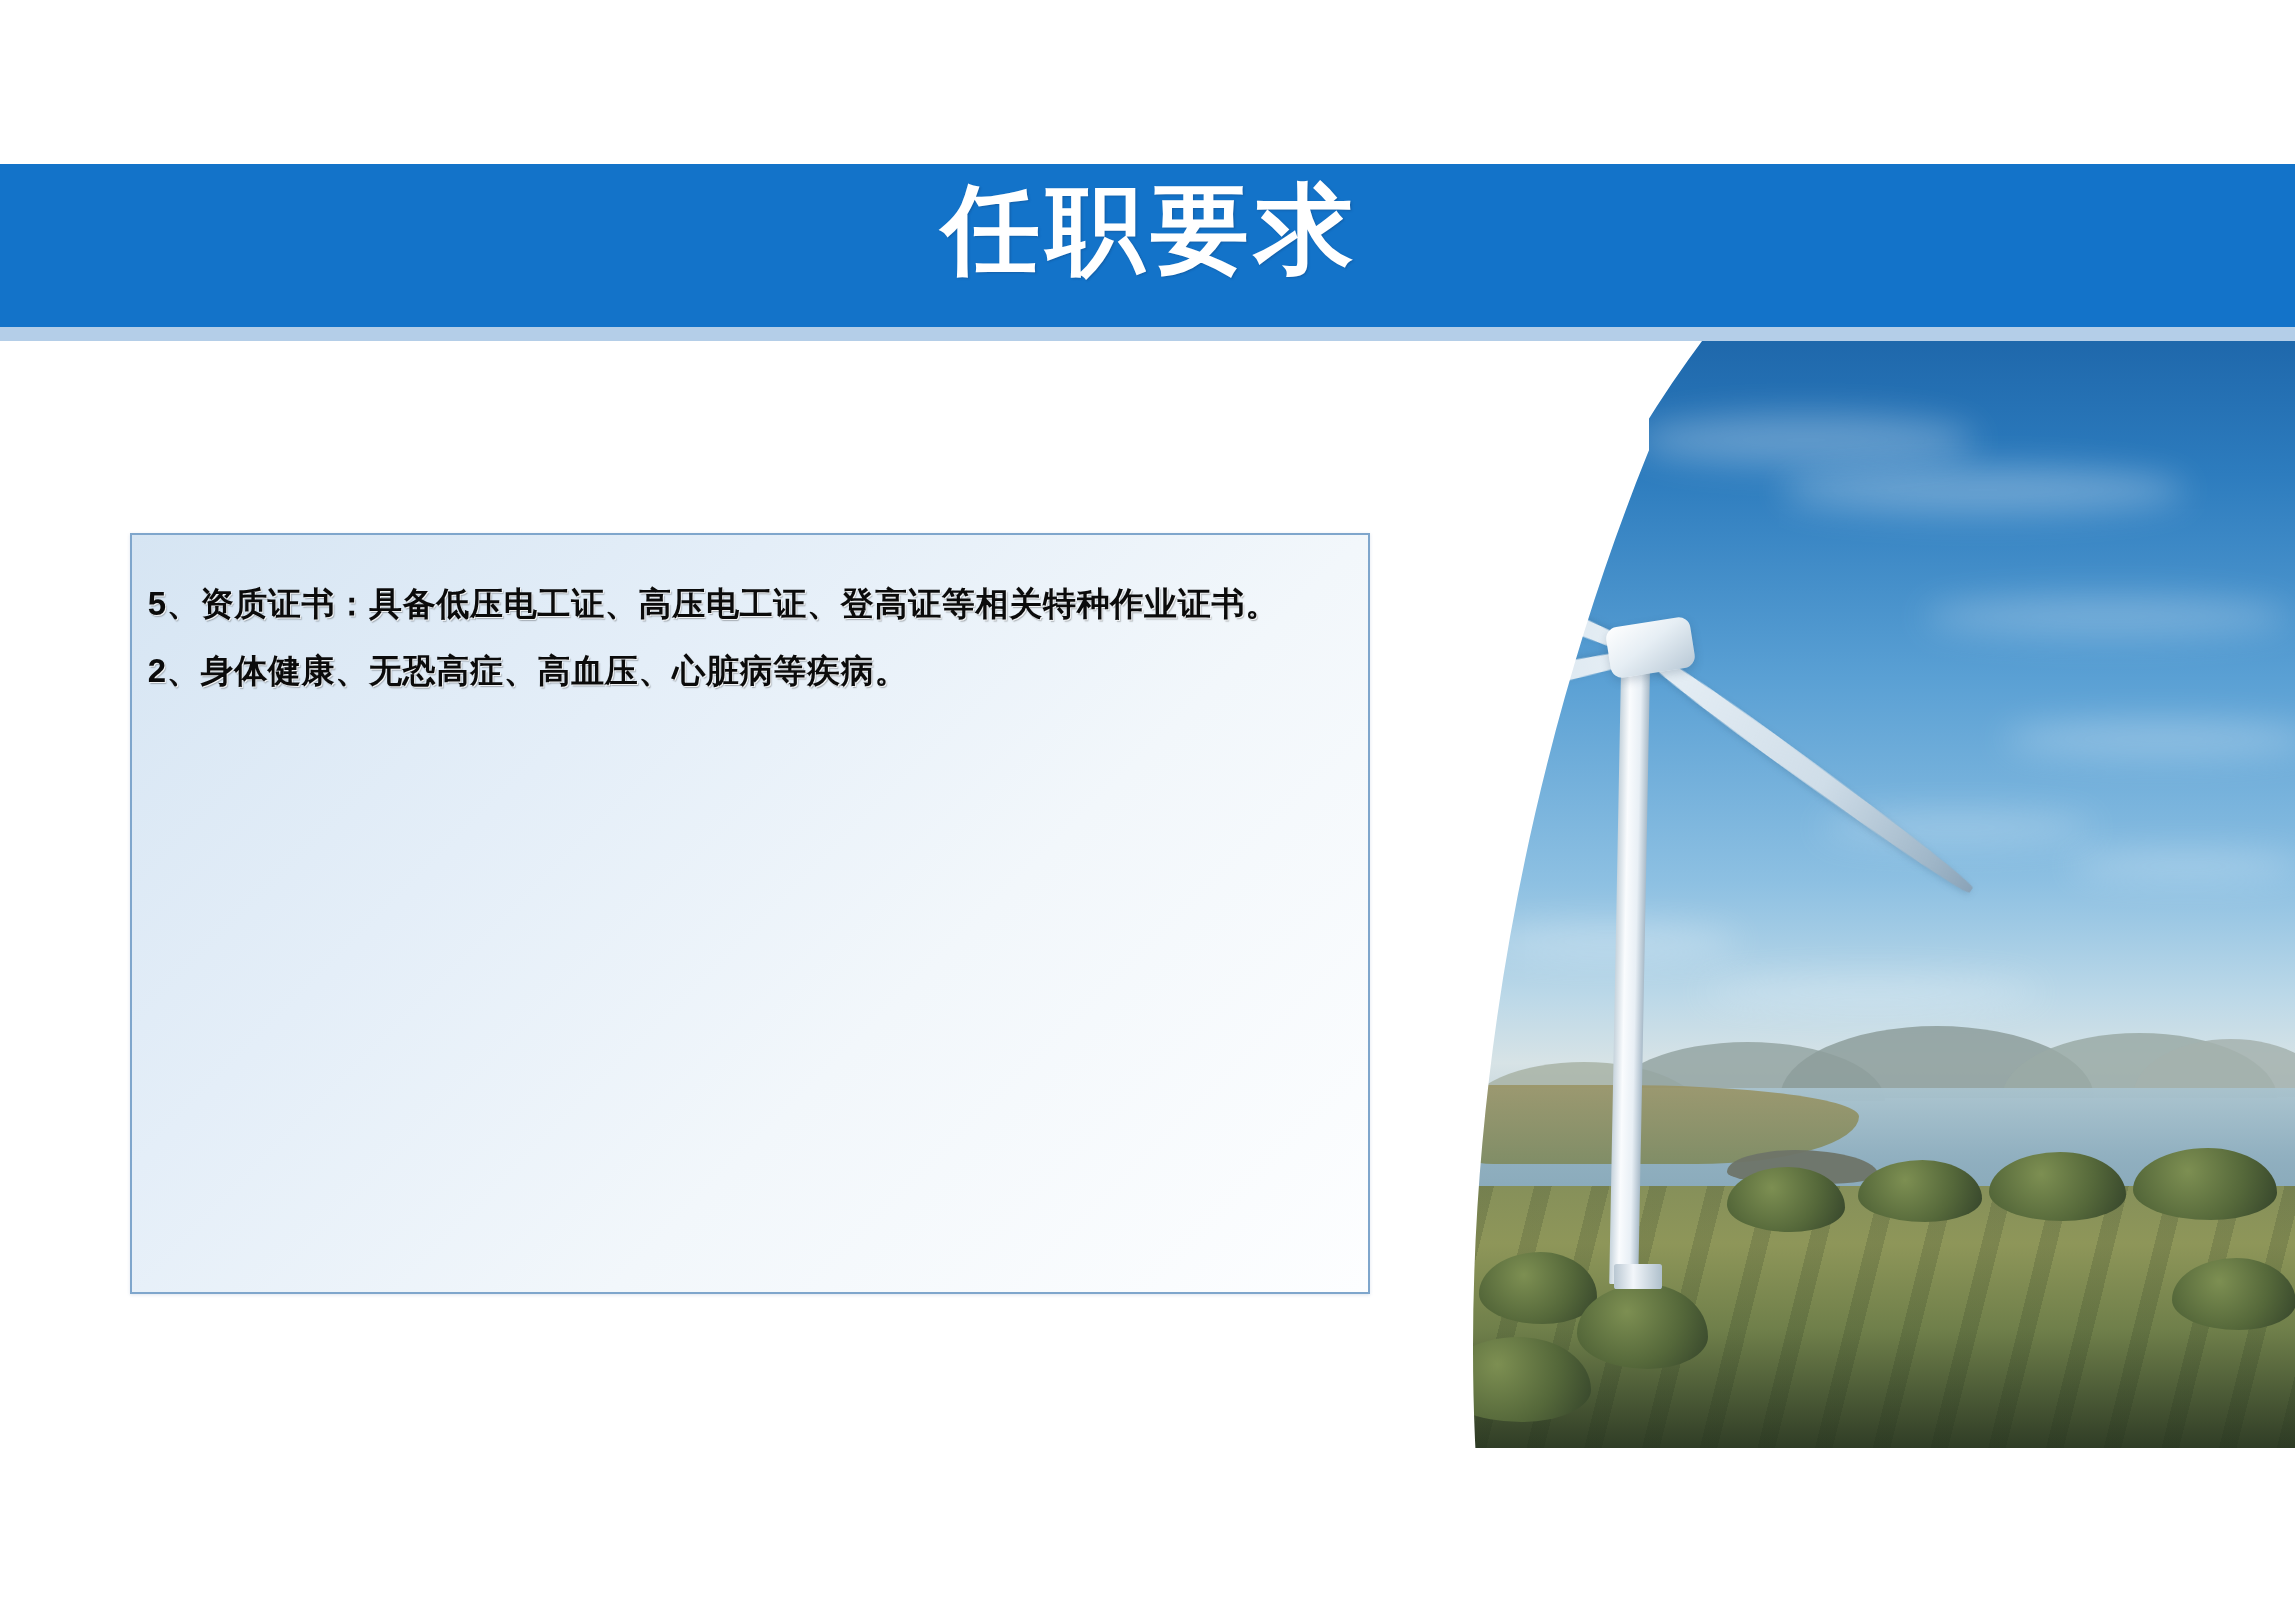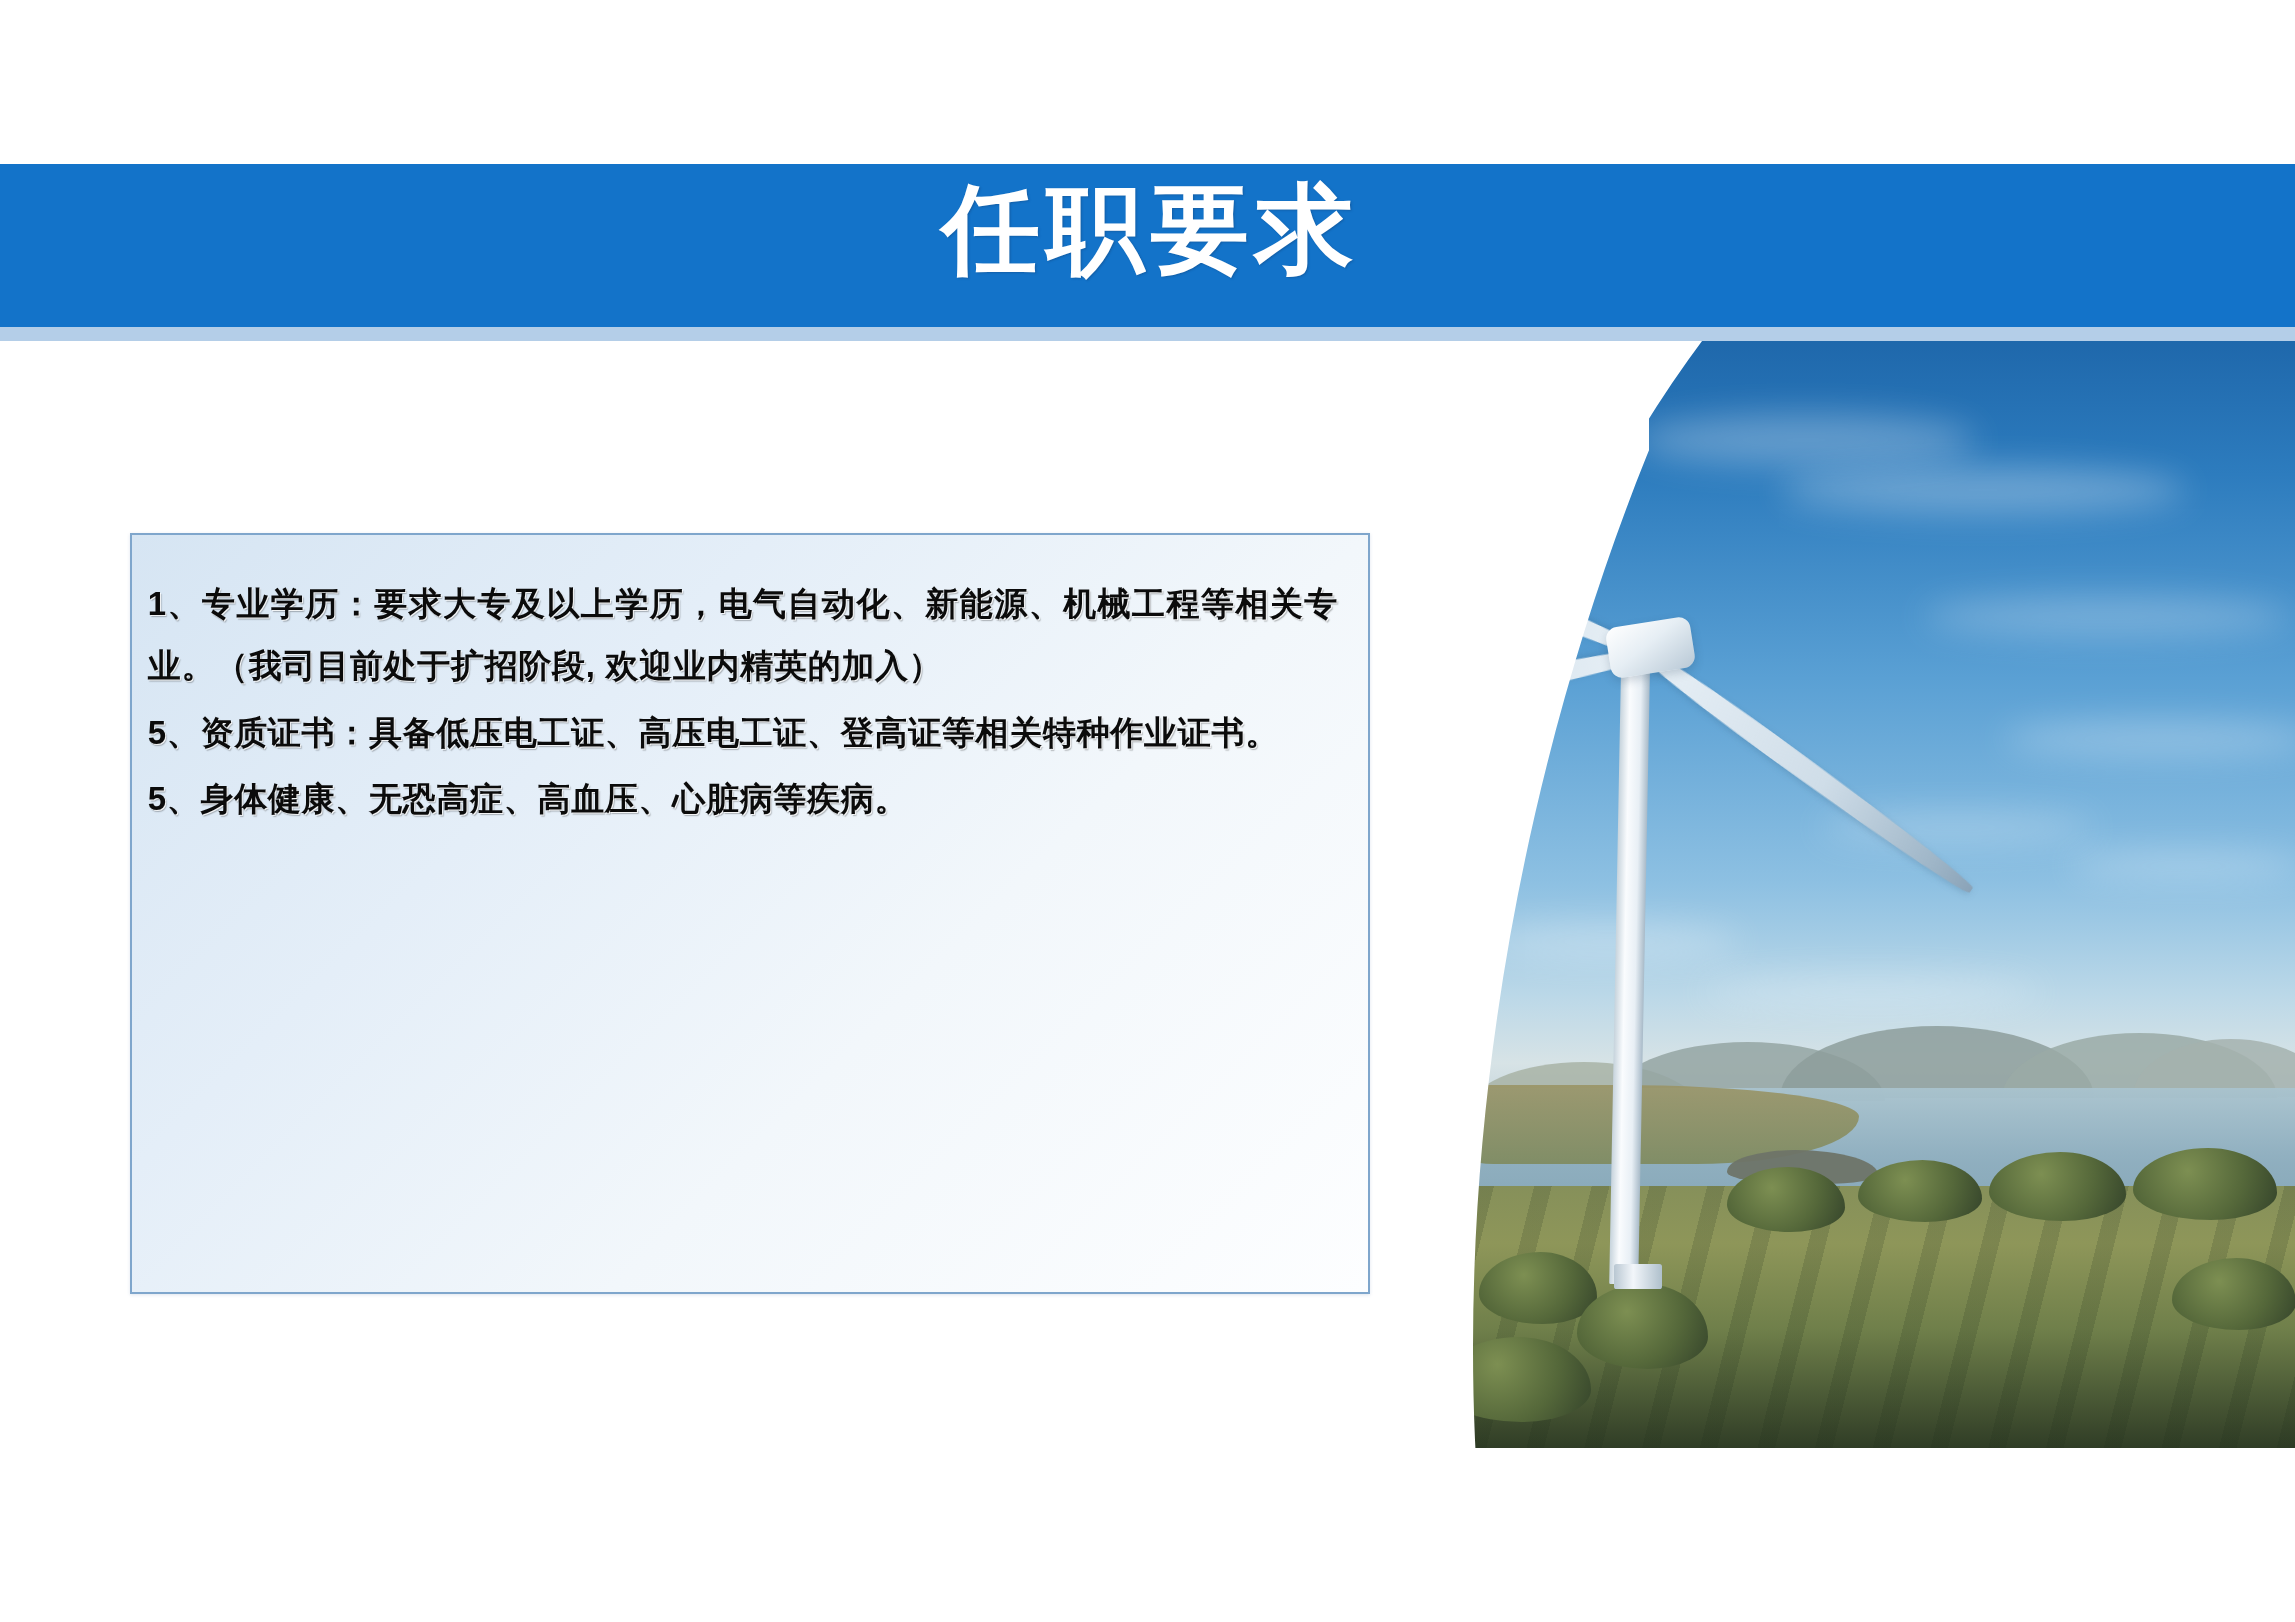--- a/index.html
+++ b/index.html
@@ -298,20 +298,19 @@
   </div>
 
   <div class="curve-mask"></div>
 
   <div class="header-band"></div>
   <div class="header-underline"></div>
   <div class="header-title">任职要求</div>
 
   <div class="content-box">
     <ul class="req-list">
-      <li class="req-item">1、专业学历：要求大专及以上学历，电气自动化、新能源、机械工程等相关专业。（我司目前处于扩招阶段, 欢迎业内精英的加入）</li>
       <li class="req-item">5、资质证书：具备低压电工证、高压电工证、登高证等相关特种作业证书。</li>
-      <li class="req-item">5、身体健康、无恐高症、高血压、心脏病等疾病。</li>
+      <li class="req-item">2、身体健康、无恐高症、高血压、心脏病等疾病。</li>
     </ul>
   </div>
 
 </div>
 
 
 </body></html>

